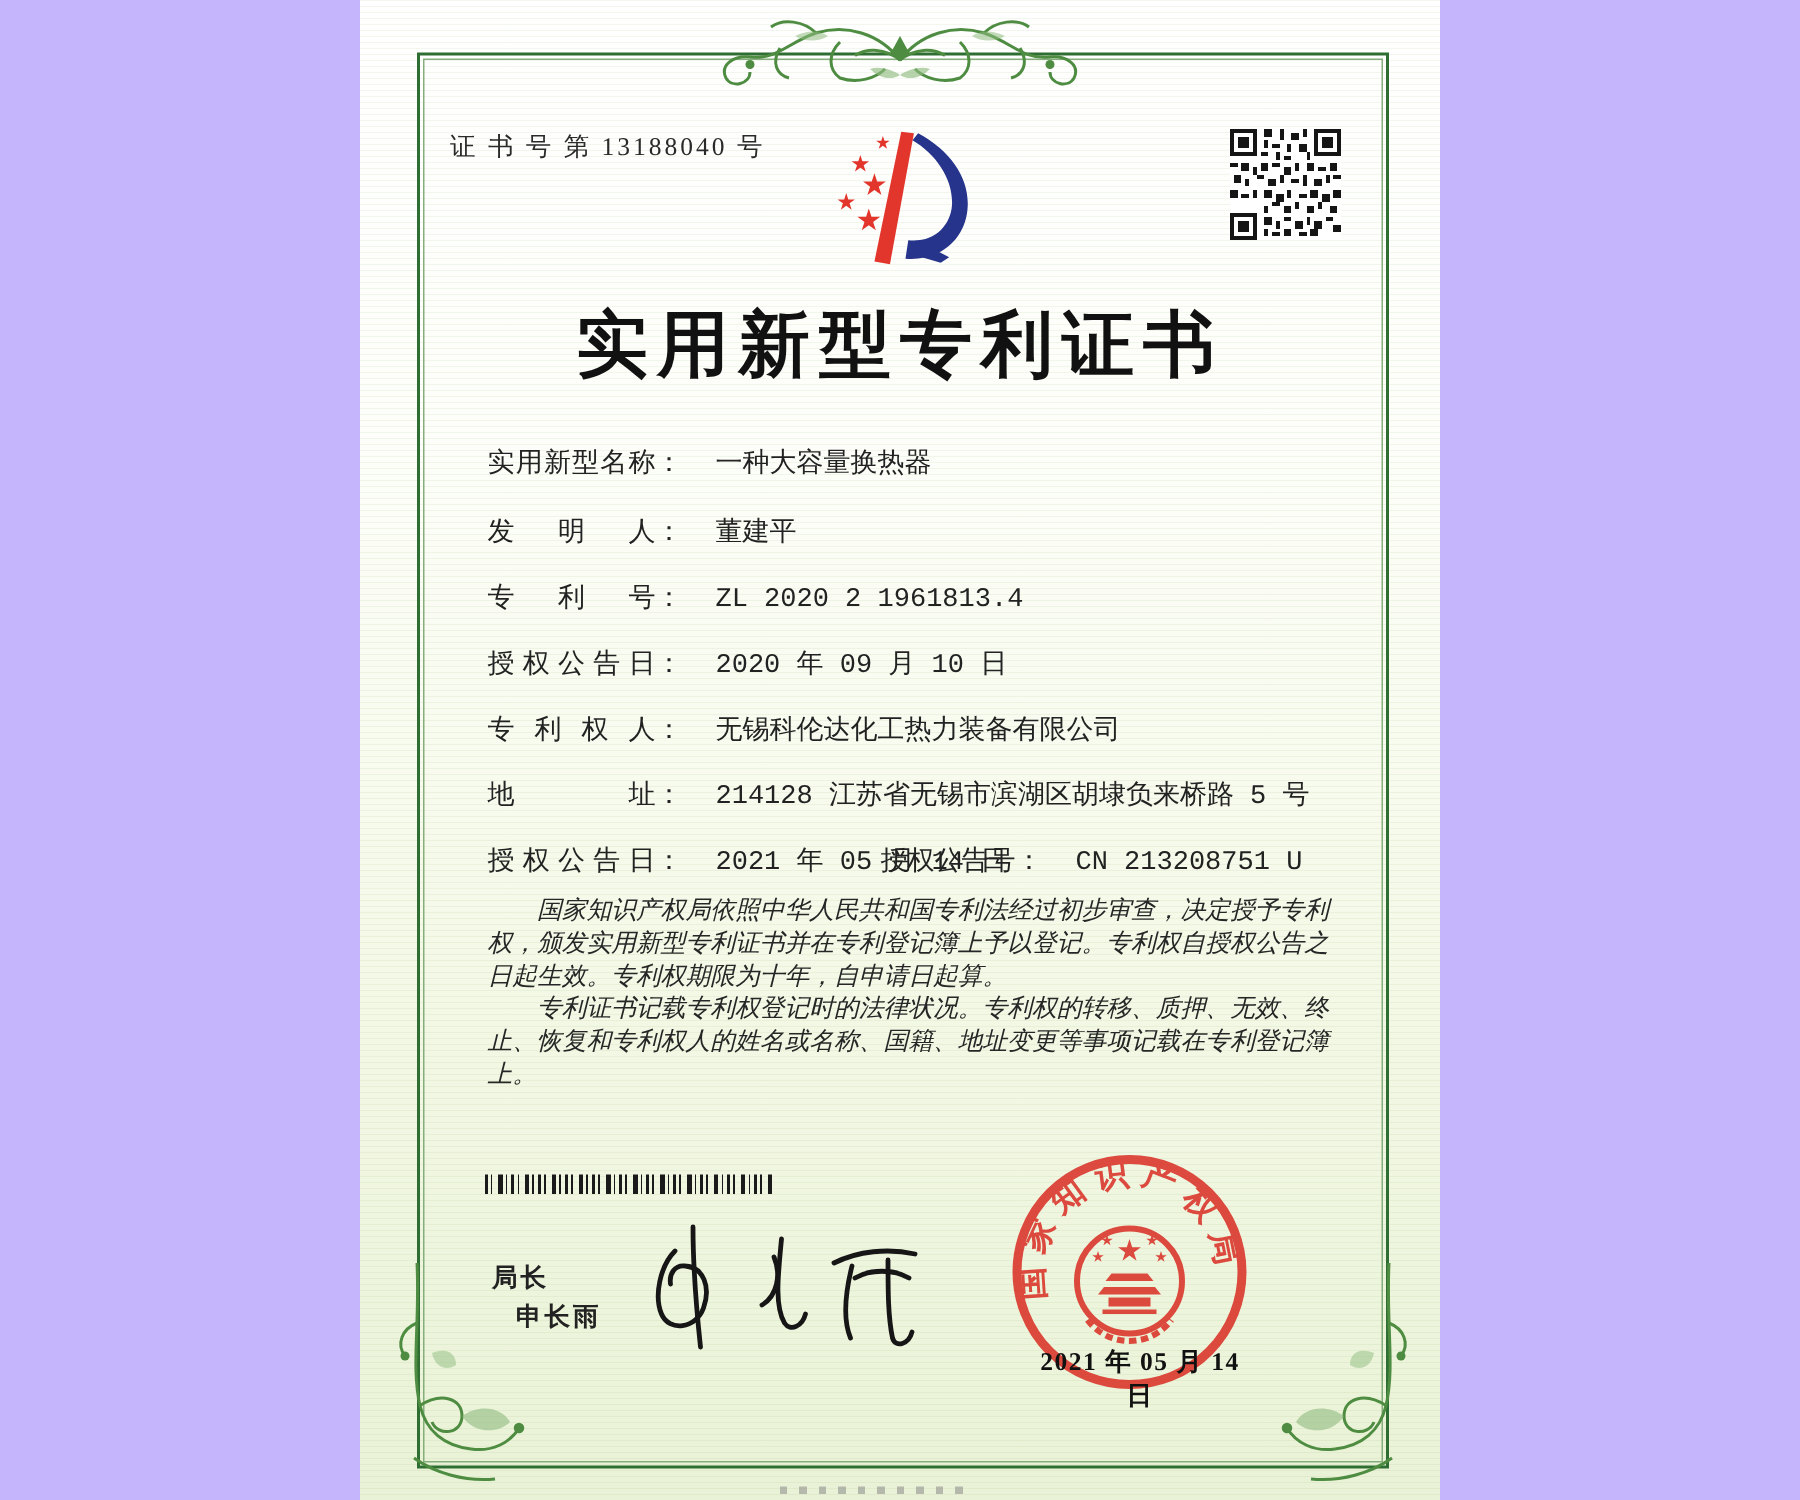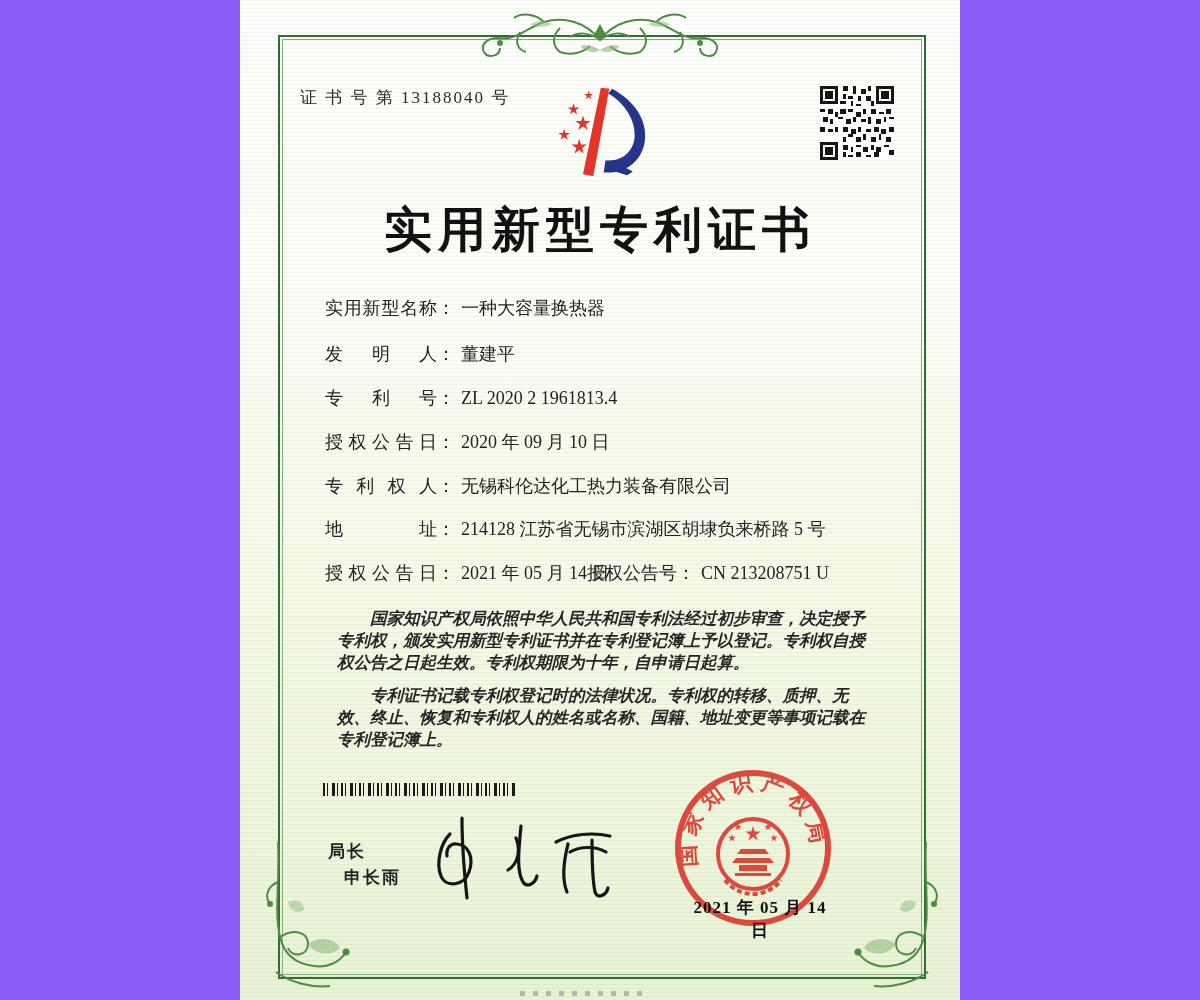--- a/index.html
+++ b/index.html
@@ -1,35 +1,35 @@
 <!DOCTYPE html>
 <html><head>
 <meta charset="utf-8">
 <style>
   html,body{margin:0;padding:0;background:#ffffff;}
-  .stage{position:relative;width:1200px;height:1000px;background:#8b5cf6;overflow:hidden;
+  .stage{position:relative;width:1200px;height:1000px;background:#c4b5fd;overflow:hidden;
          font-family:"Liberation Serif", serif;color:#1f1f1f;}
   .paper{position:absolute;left:240px;top:0;width:720px;height:1000px;
     background-image:
       repeating-linear-gradient(180deg, rgba(130,170,100,0.10) 0 1px, rgba(130,170,100,0) 1px 4px),
       linear-gradient(180deg,#ffffff 0%,#fdfef9 30%,#f5f9e8 62%,#e9f2d6 100%);}
   .frame{position:absolute;left:38px;top:35px;width:644px;height:940px;
          border:2px solid #2f6e33;}
   .frame::after{content:"";position:absolute;inset:2px;border:1px solid #86ad7c;}
   .abs{position:absolute;}
   .certno{left:60px;top:86px;font-size:17px;letter-spacing:2px;color:#2a2a2a;}
   .title{left:0;right:0;top:198px;text-align:center;font-size:48px;font-weight:bold;
          letter-spacing:6px;color:#111;}
   .f-row{position:absolute;left:85px;width:566px;height:24px;font-size:18px;color:#222;}
   .f-label{display:inline-block;width:112px;text-align:justify;text-align-last:justify;vertical-align:top;}
-  .f-value{margin-left:6px;}
+  .f-value{margin-left:22px;font-family:Liberation Mono, monospace;}
   .col2{position:absolute;left:262px;top:0;white-space:nowrap;}
   .paras{left:85px;top:596px;width:566px;font-size:16.5px;line-height:21.8px;
          font-style:italic;color:#262626;}
-  .paras p{margin:12px;text-indent:2em;font-weight:bold;}
+  .paras p{margin:0;text-indent:2em;}
   .barcode{left:83px;top:783px;width:194px;height:13px;
     background:repeating-linear-gradient(90deg,#1a1a1a 0 2px,transparent 2px 4px,
       #1a1a1a 4px 5px,transparent 5px 9px,#1a1a1a 9px 12px,transparent 12px 14px,
       #1a1a1a 14px 15px,transparent 15px 18px);}
   .director{font-family:"Liberation Sans", sans-serif;font-size:17px;color:#222;letter-spacing:2px;font-weight:bold;}
   .sig{left:180px;top:812px;}
   .seal{left:433px;top:768px;opacity:0.92;}
   .seal-date{left:450px;top:896px;width:140px;text-align:center;font-size:17px;
              font-weight:bold;color:#111;letter-spacing:1px;}
   .footer{left:0;width:680px;top:945px;text-align:center;font-size:14px;letter-spacing:2px;color:#333;}

